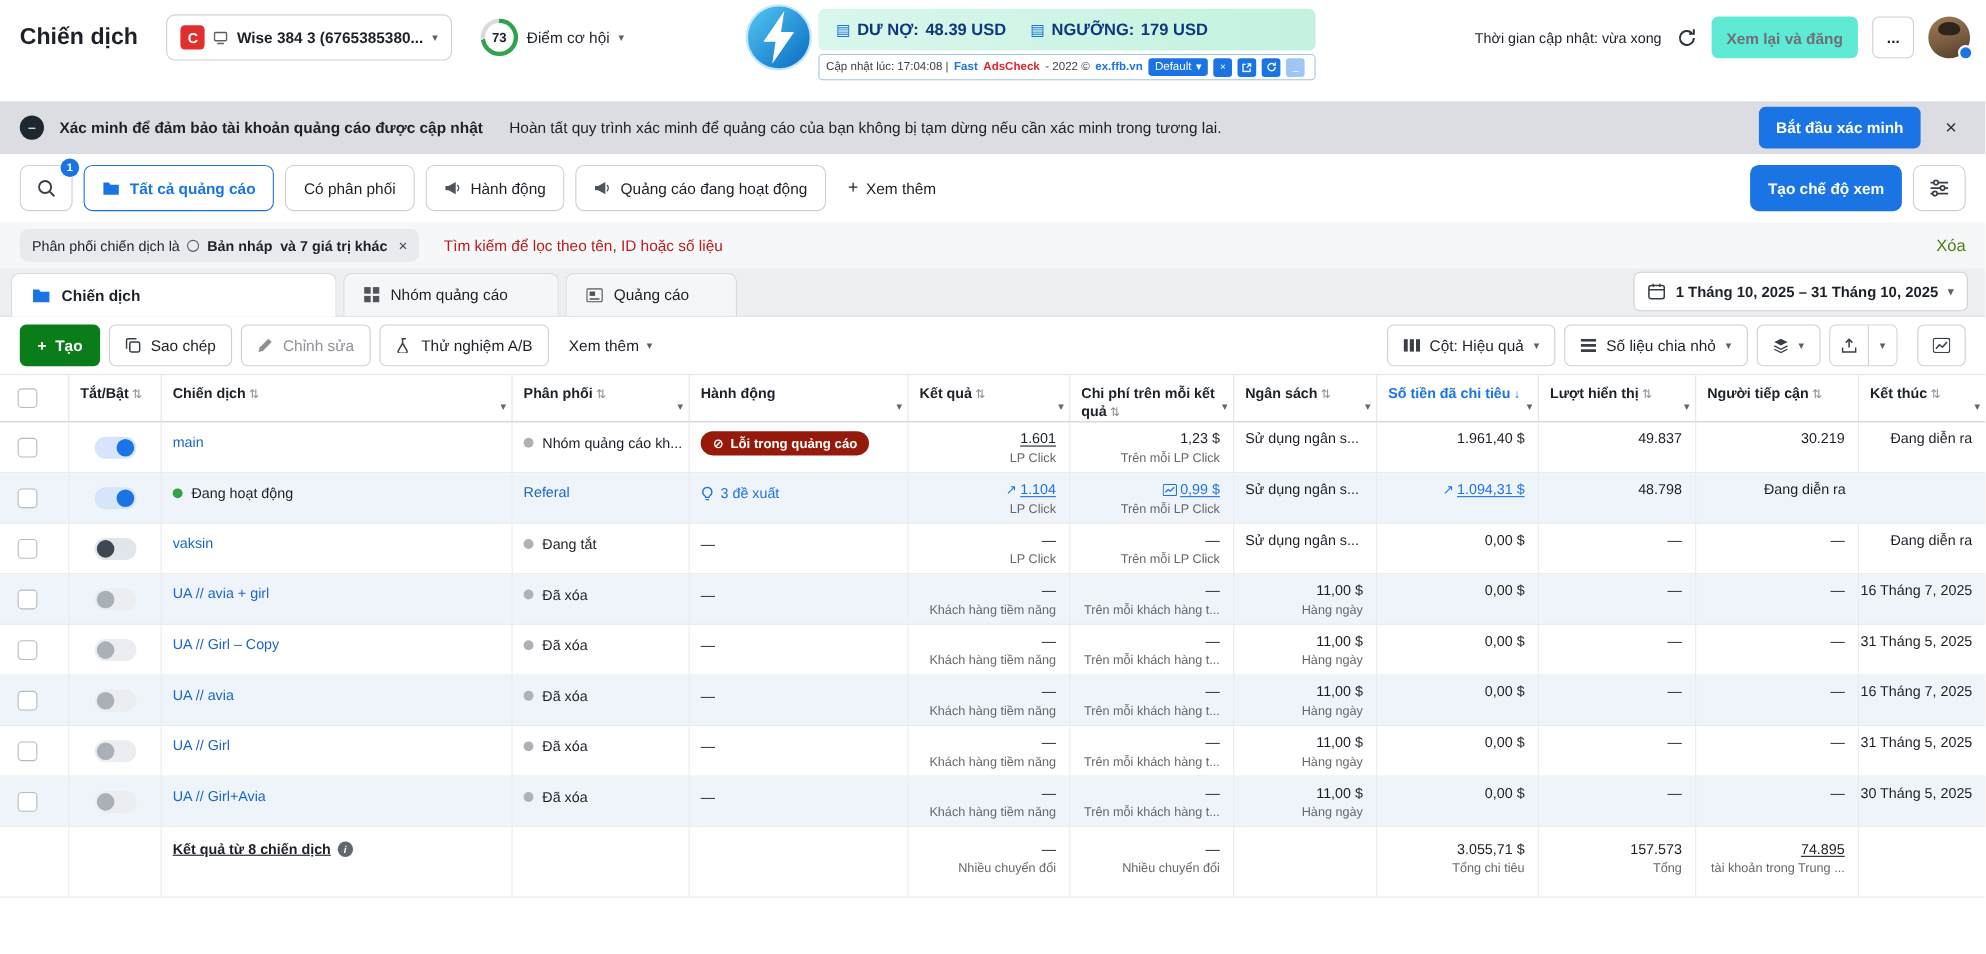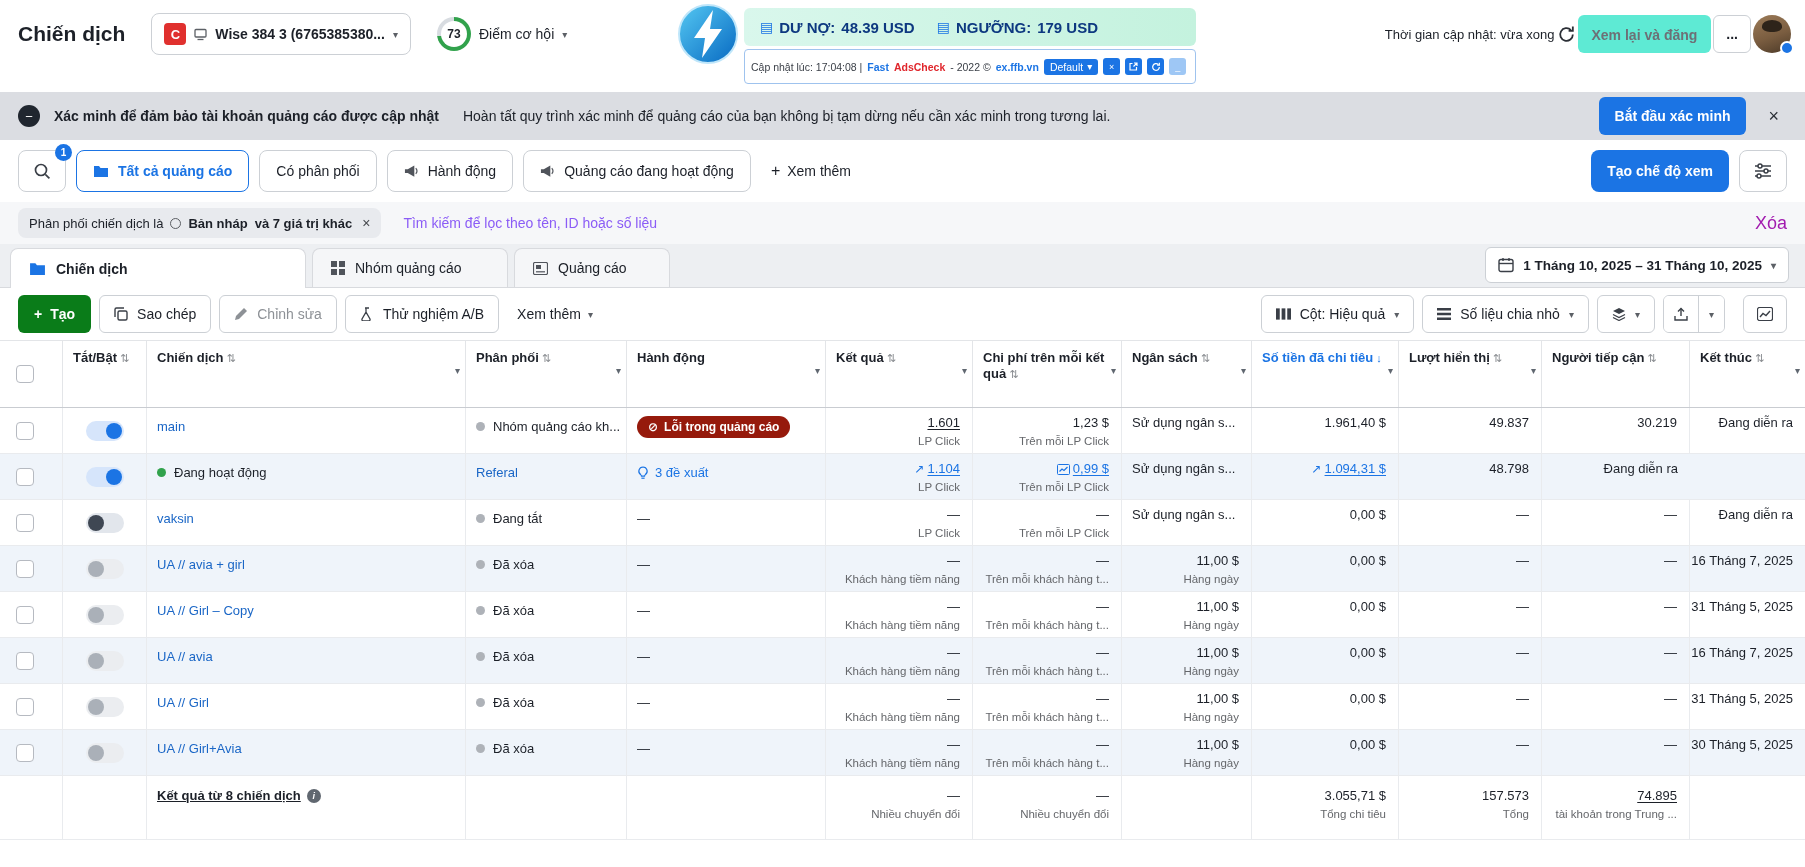--- a/index.html
+++ b/index.html
@@ -33,32 +33,32 @@
   .score-num{ width:26px; height:26px; border-radius:50%; background:#fff; display:flex;
     align-items:center; justify-content:center; font-size:12px; font-weight:700; }
   .score-label{ font-size:14px; }
   .logo{ position:absolute; left:676px; top:2px; width:64px; height:64px; }
   .balance-panel{ position:absolute; left:744px; top:8px; width:452px; height:38px;
     background:linear-gradient(90deg,#d9f7ec,#c4f2de); border-radius:6px;
     display:flex; align-items:center; gap:22px; padding:0 16px; }
   .bal-item{ display:flex; align-items:center; gap:6px; }
   .bill{ color:var(--blue); font-size:14px; }
   .bal-label,.bal-value{ font-size:15px; font-weight:700; color:#0d3880; }
-  .adscheck-bar{ position:absolute; left:744px; top:49px; width:452px; height:35px; background:#fff;
+  .adscheck-bar{ position:absolute; left:744px; top:49px; width:452px; height:24px; background:#fff;
     border:1px solid #9fc3ee; border-radius:4px; display:flex; align-items:center; gap:5px;
     padding:0 6px; font-size:10.5px; color:#3a3f47; white-space:nowrap; overflow:hidden; }
   .f-blue{ color:var(--blue); font-weight:700; }
   .f-red{ color:#e0262c; font-weight:700; }
   .mini-dd{ background:var(--blue); color:#fff; border-radius:3px; padding:2px 6px; font-size:10.5px;
     display:flex; gap:4px; align-items:center; cursor:pointer; }
   .mini-dd .caret{ color:#fff; }
   .mini-btn{ width:17px; height:17px; border-radius:3px; background:var(--blue); color:#fff;
     display:flex; align-items:center; justify-content:center; font-size:9px; cursor:pointer; }
   .mini-btn.light{ background:#9ec7f5; }
-  .header-right{ margin-left:auto; display:flex; align-items:center; gap:2px; }
+  .header-right{ margin-left:auto; display:flex; align-items:center; gap:13px; }
   .update-text{ font-size:13px; }
   .icon-plain{ background:none; border:none; color:#2b2f36; display:flex; cursor:pointer; }
   .btn-muted{ height:38px; border:none; border-radius:6px; background:#5eead4; color:#6d7076;
     font-size:14px; font-weight:600; padding:12px 14px; cursor:pointer; }
   .btn-outline-sm{ height:38px; border:1px solid var(--border); border-radius:6px; background:#fff;
     font-size:14px; font-weight:700; padding:0 12px; cursor:pointer; color:#1c2028; }
   .avatar{ width:38px; height:38px; border-radius:50%; position:relative; cursor:pointer;
     background:linear-gradient(160deg,#9c7b58 0%,#7a5d40 55%,#4c3a28 100%); }
   .avatar::before{ content:""; position:absolute; left:9px; top:5px; width:20px; height:12px;
     border-radius:50% 50% 40% 40%; background:#2e241a; }
@@ -96,22 +96,22 @@
   .icon-outline{ width:48px; height:42px; border:1px solid var(--border); border-radius:8px; background:#fff;
     display:flex; align-items:center; justify-content:center; color:#3a3f47; cursor:pointer; }
 
   
   .chip-row{ height:42px; background:#f6f7f9; display:flex; align-items:center; padding:0 18px; gap:22px; }
   .filter-chip{ background:#e8eaee; border-radius:8px; height:30px; display:flex; align-items:center;
     gap:7px; padding:0 11px; font-size:13px; cursor:pointer; }
   .chip-circle{ width:11px; height:11px; border:1.5px solid #5b5e63; border-radius:50%; flex:none; }
   .chip-bold{ font-weight:700; }
   .chip-close{ font-size:14px; color:#44474c; margin-left:3px; }
-  .chip-search{ font-size:14px; color:#8b5cf6; flex:1; cursor:text; }
-  .chip-clear{ font-size:18px; color:#a21caf; cursor:pointer; }
+  .chip-search{ font-size:14px; color:#b91c1c; flex:1; cursor:text; }
+  .chip-clear{ font-size:15px; color:#4d7c0f; cursor:pointer; }
 
   
   .tabs-row{ height:44px; background:#edeff2; display:flex; align-items:flex-end; padding:0 16px 0 10px;
     border-bottom:1px solid #d8dade; }
   .level-tab{ height:39px; display:flex; align-items:center; gap:10px; padding:0 18px; font-size:14px;
     border:1px solid #d8dade; border-bottom:none; border-radius:8px 8px 0 0; background:#f5f6f8;
     margin-right:6px; cursor:pointer; }
   .level-tab .t-ic{ color:#50545b; display:flex; }
   .level-tab.active{ background:#fff; font-weight:700; margin-bottom:-1px; height:40px; }
   .level-tab.active .t-ic{ color:var(--blue); }
@@ -136,21 +136,21 @@
     justify-content:center; padding:0 10px; cursor:pointer; color:#3a3f47; }
   .split .seg + .seg{ border-left:1px solid var(--border); }
   .sq-btn{ width:44px; height:38px; border:1px solid var(--border); border-radius:6px; background:#fff;
     display:flex; align-items:center; justify-content:center; color:#3a3f47; cursor:pointer; }
   .chart-btn{ margin-left:10px; }
 
   
   .table{ width:1805px; background:#fff; }
   .thead,.trow,.tfoot{ display:grid;
     grid-template-columns:63px 84px 319px 161px 199px 147px 149px 130px 147px 143px 148px 115px; }
-  .thead{ height:68px; border-top:1px solid #e3e5e8; border-bottom:1px solid #c9ccd1; }
+  .thead{ height:44px; border-top:1px solid #e3e5e8; border-bottom:1px solid #c9ccd1; }
   .th{ font-size:13px; font-weight:700; padding:9px 16px 0 10px; position:relative;
     border-right:1px solid #e3e5e8; line-height:16px; }
   .th:last-child{ border-right:none; }
   .sort{ font-size:11px; color:#8a8d91; margin-left:3px; font-weight:400; }
   .th-caret{ position:absolute; right:5px; top:22px; font-size:10px; color:#606770; cursor:pointer; }
   .th.sorted{ color:var(--blue); }
   .th.sorted .sort{ color:var(--blue); }
   .th.c-check,.cell.c-check{ display:flex; align-items:center; padding:0 0 0 16px; }
   .checkbox{ width:18px; height:18px; border:1.5px solid #b6bac1; border-radius:4px; background:#fff;
     display:inline-block; cursor:pointer; flex:none; }

